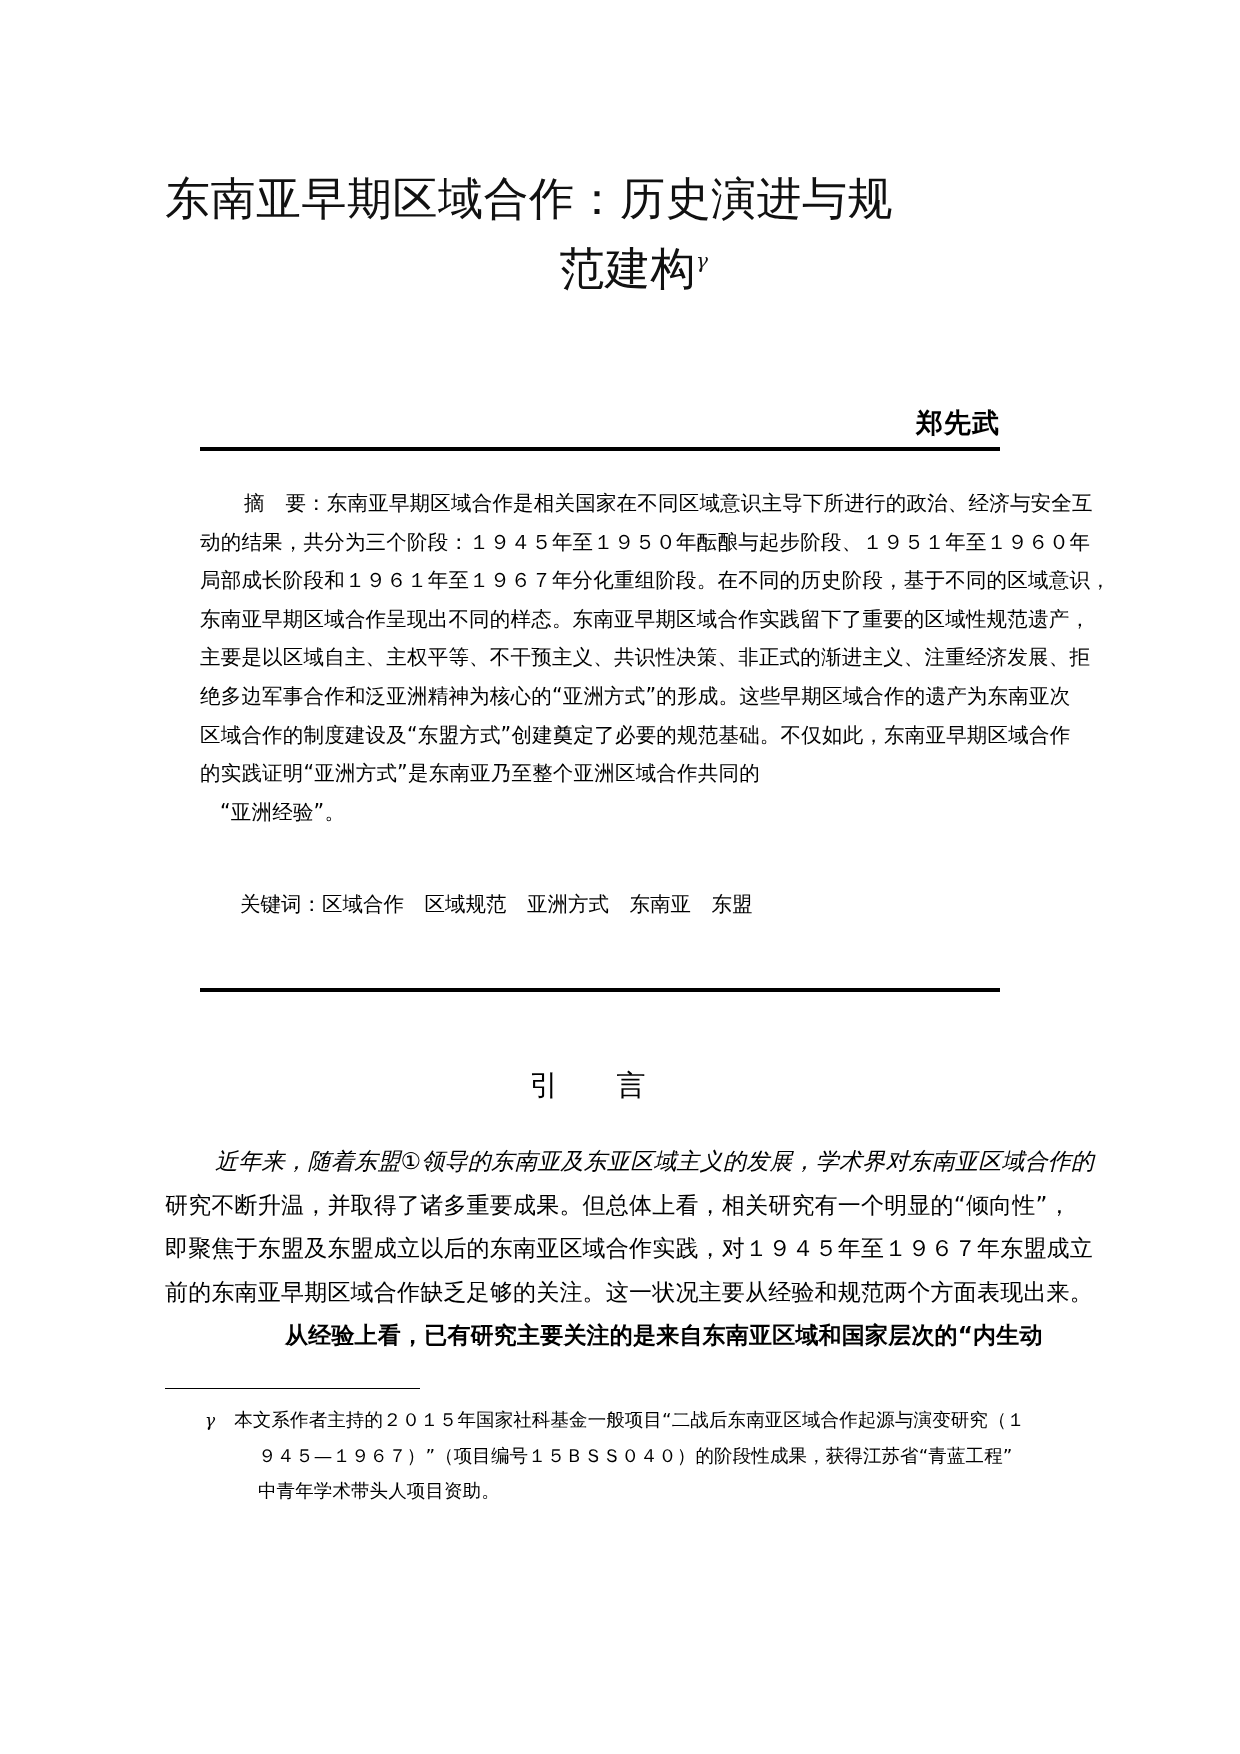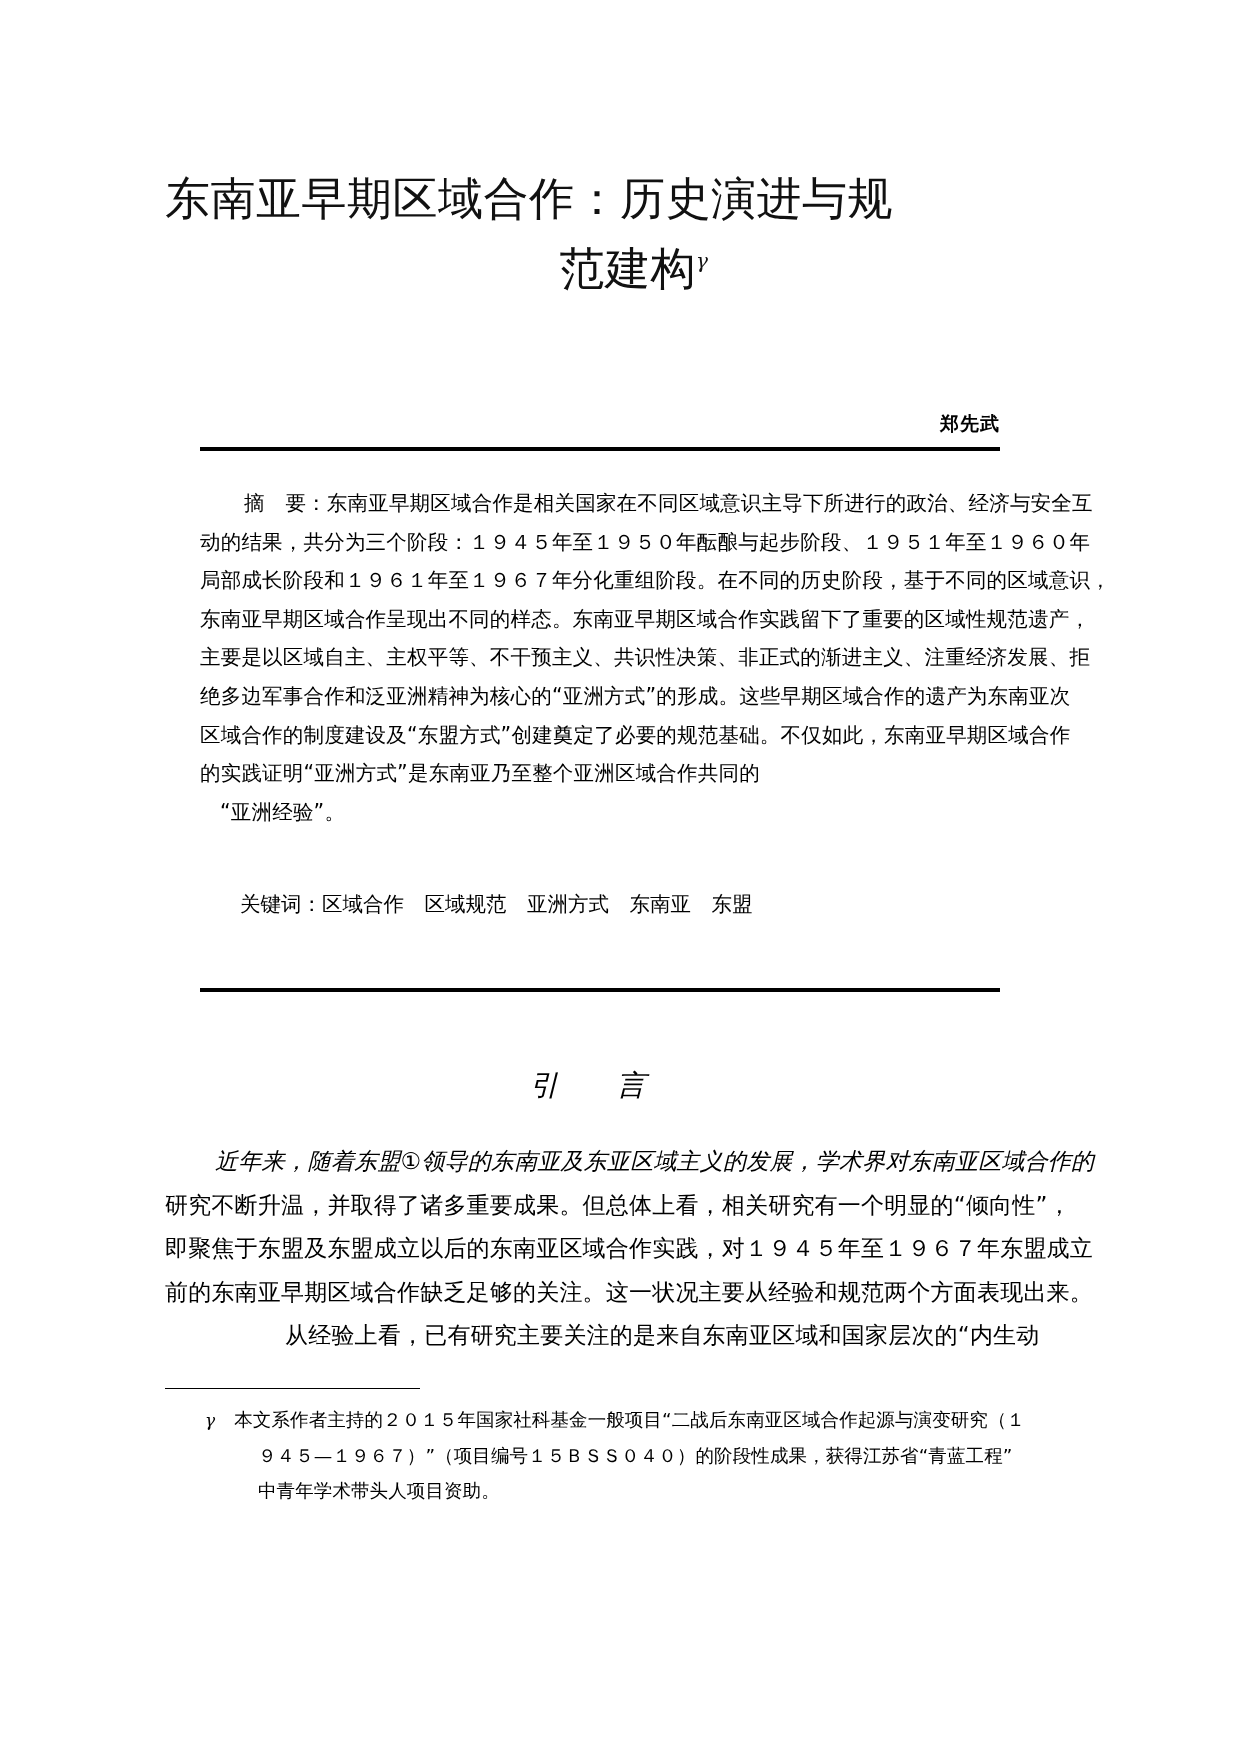--- a/index.html
+++ b/index.html
@@ -48,21 +48,21 @@
     font-style: italic;
   }
 
   
   .author-line {
     position: absolute;
     left: 200px;
     top: 404px;
     width: 800px;
     text-align: right;
-    font-size: 19px;
+    font-size: 27px;
     line-height: 38px;
     font-weight: 700;
     letter-spacing: 1px;
   }
 
   
   .rule-double-top {
     position: absolute;
     left: 200px;
     top: 447px;
@@ -126,38 +126,37 @@
   .section-heading {
     position: absolute;
     left: 165px;
     top: 1062px;
     width: 845px;
     text-align: center;
     font-size: 29px;
     line-height: 46px;
     font-weight: 400;
     white-space: pre;
-    font-style: italic;
   }
 
   
   .body-block {
     position: absolute;
     left: 165px;
     top: 1140px;
     width: 860px;
   }
   .body-line {
     font-size: 23px;
     line-height: 43.5px;
     letter-spacing: 0.2px;
     white-space: pre;
   }
   .body-line.indent { padding-left: 50px; font-style: italic; }
-  .body-line.indent-wide { padding-left: 120px; }
+  .body-line.indent-wide { padding-left: 120px; font-weight: bold; }
 
   
   .footnote-rule {
     position: absolute;
     left: 165px;
     top: 1388px;
     width: 255px;
     border-top: 1.6px solid #000;
     height: 0;
   }

